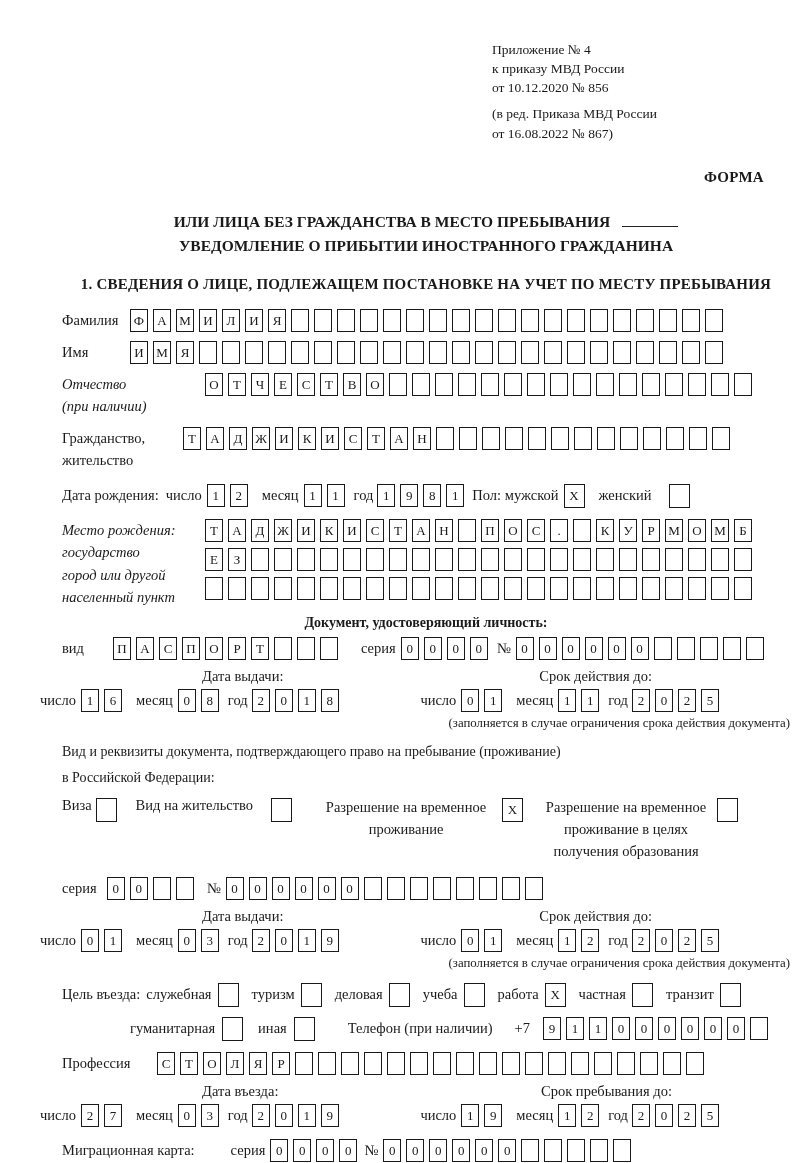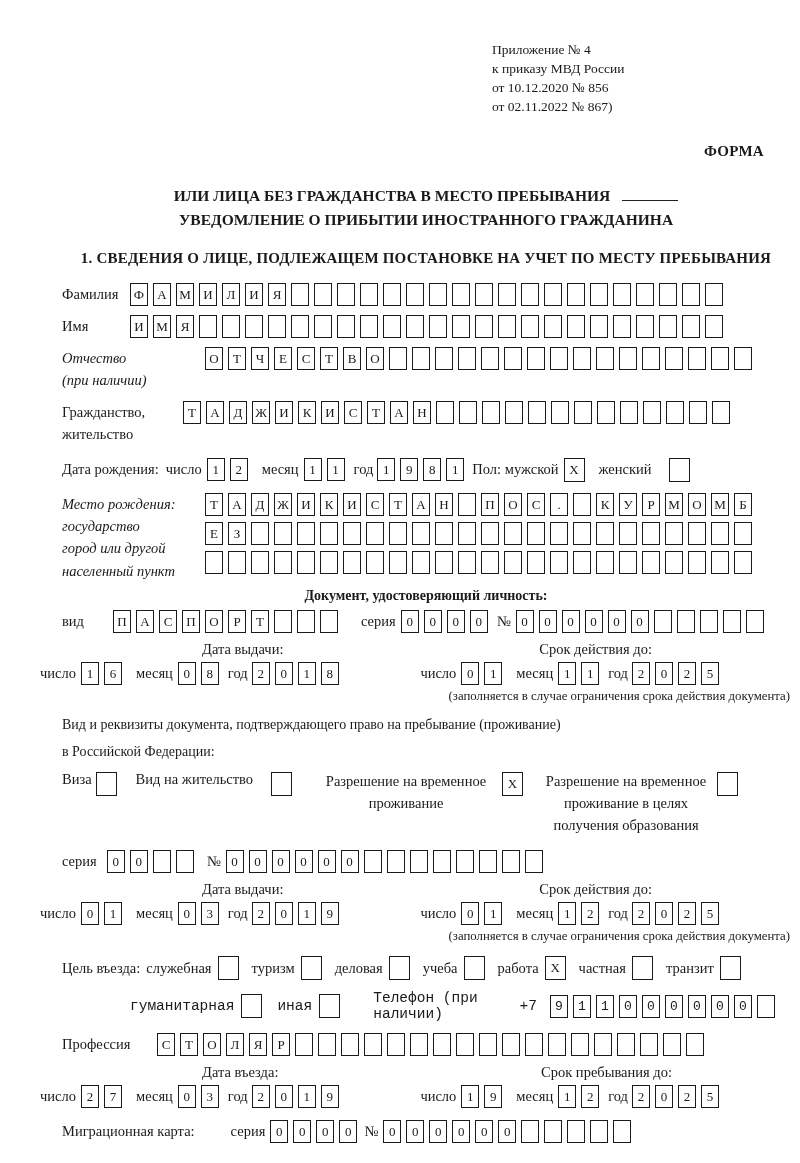--- a/index.html
+++ b/index.html
@@ -44,36 +44,37 @@
   
   .optrow{display:flex;align-items:flex-start;margin-top:8px;font-size:14.5px;}
   .opt{display:flex;align-items:flex-start;}
   .opt .boxes{margin-left:7px;margin-top:1px;}
   .optlbl{display:inline-block;}
   .optlbl.c{text-align:center;line-height:1.5;}
   .w178{width:178px;}
   .w168{width:168px;}
   .purprow{display:flex;align-items:center;margin-top:12px;font-size:14.5px;}
   .purprow .boxes{margin:0 8px 0 6px;}
-  .purp2{display:flex;align-items:center;margin-top:10px;margin-left:68px;font-size:14.5px;font-family:Liberation Mono, monospace;}
+  .purp2{display:flex;align-items:center;margin-top:10px;margin-left:68px;font-size:14.5px;}
   .purp2 .boxes{margin:0 10px 0 7px;}
   .phonepre{margin:0 6px 0 22px;}
   .mcrow{display:flex;align-items:center;margin-top:12px;}
   .mcrow .dlabel{margin-left:36px;}
 </style>
 </head>
 <body>
 
 <div class="page">
 
   <div class="apx">
     <div>Приложение № 4</div>
     <div>к приказу МВД России</div>
     <div>от 10.12.2020 № 856</div>
-    <div>от 02.11.2022 № 867)</div>
+    <div class="gap">(в ред. Приказа МВД России</div>
+    <div>от 16.08.2022 № 867)</div>
   </div>
 
   <div class="forma">ФОРМА</div>
 
   <div class="title">
     <div><span>ИЛИ ЛИЦА БЕЗ ГРАЖДАНСТВА В МЕСТО ПРЕБЫВАНИЯ</span><span class="uline"></span></div>
     <div>УВЕДОМЛЕНИЕ О ПРИБЫТИИ ИНОСТРАННОГО ГРАЖДАНИНА</div>
   </div>
 
   <div class="sheading">1. СВЕДЕНИЯ О ЛИЦЕ, ПОДЛЕЖАЩЕМ ПОСТАНОВКЕ НА УЧЕТ ПО МЕСТУ ПРЕБЫВАНИЯ</div>

